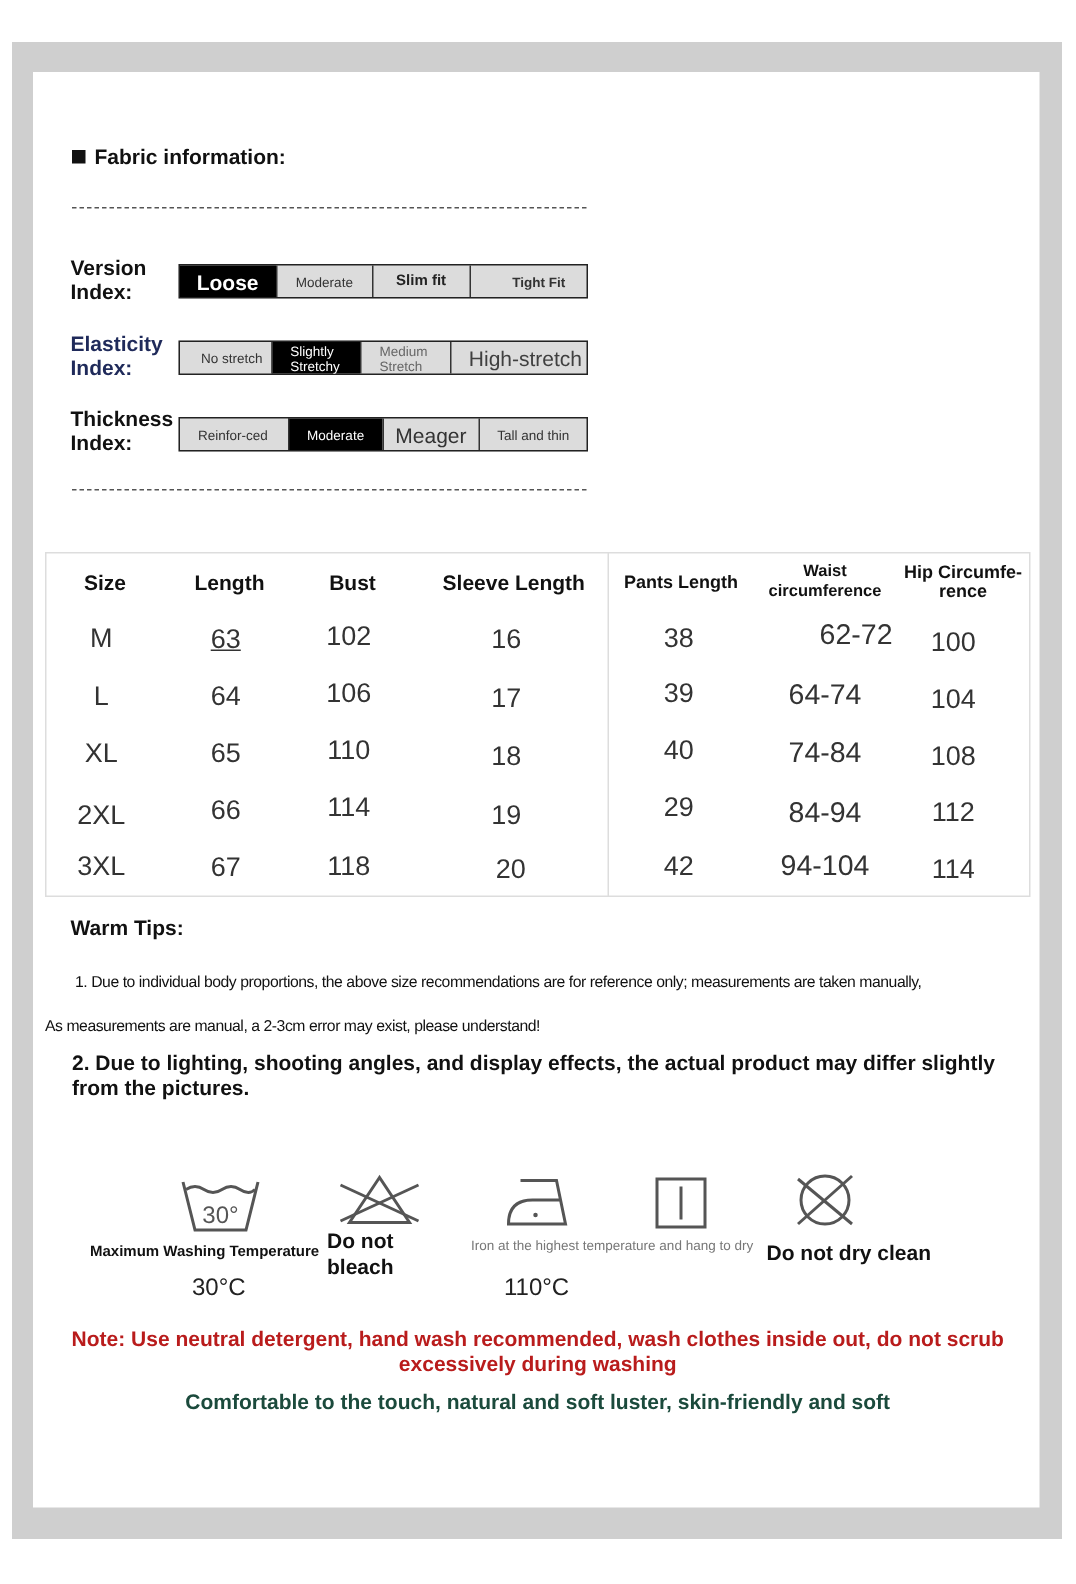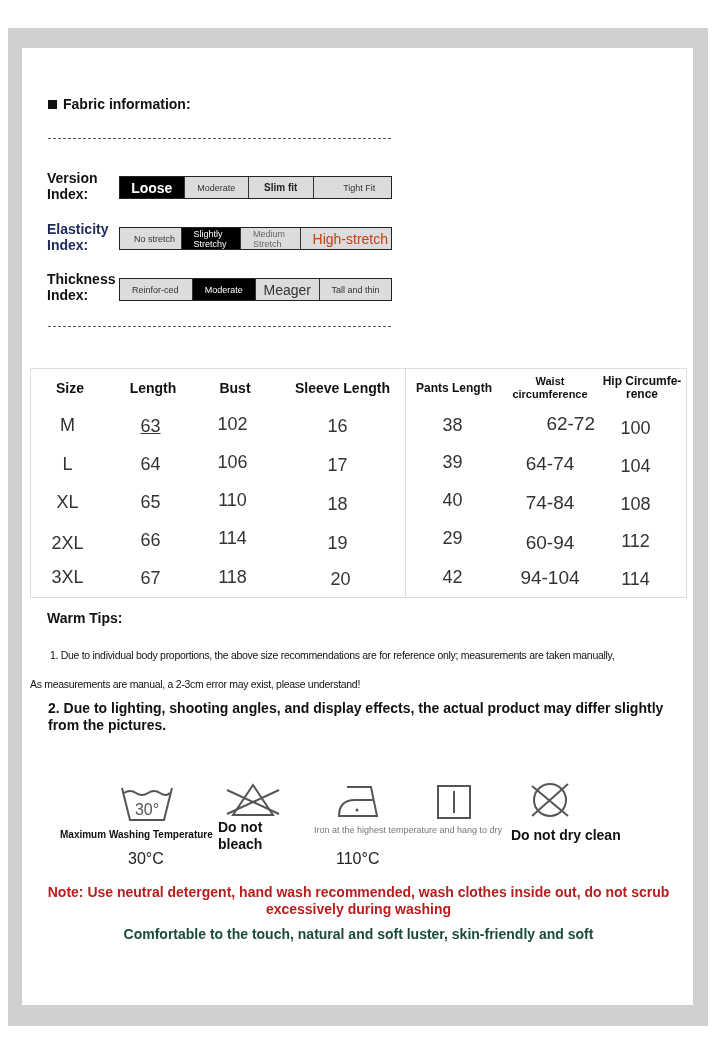--- a/index.html
+++ b/index.html
@@ -16,21 +16,21 @@
   .idx-label { left: 47px; font-size: 14px; font-weight: bold; line-height: 16px; width: 72px; }
   .idx-label.navy { color: #1f2a5a; }
   .bar { left: 119px; width: 273px; height: 23px; border: 1.5px solid #222; display: flex; background: #dcdcdc; }
   .cell { flex: 1; border-left: 1.5px solid #333; display: flex; align-items: center; justify-content: center; font-size: 9px; color: #333; line-height: 10px; text-align: left; padding: 0 3px; overflow: visible; white-space: nowrap; }
   .cell:first-child { border-left: none; }
   .cell.sel { background: #000; color: #fff; }
   .cell.big { font-size: 14px; font-weight: bold; }
   .cell.med { font-size: 10px; font-weight: bold; color: #222; }
   .cell.left { justify-content: flex-start; padding-left: 12px; }
   .cell.twoline { white-space: normal; }
-  .overflow-text { font-size: 14px; color: #c2410c; }
+  .overflow-text { font-size: 14px; color: #404040; }
 
   .table { left: 30px; top: 368px; width: 657px; height: 230px; border: 1px solid #ddd; }
   .divider { left: 405px; top: 368px; width: 1px; height: 230px; background: #ddd; }
   .th { font-size: 14px; font-weight: bold; text-align: center; position: absolute; }
   .th.small { font-size: 11px; line-height: 13px; }
   .td { font-size: 18px; color: #333; text-align: center; position: absolute; }
 
   .tips-title { left: 47px; top: 610px; font-size: 14px; font-weight: bold; }
   .tip1 { left: 50px; top: 649px; font-size: 10.5px; letter-spacing: -0.3px; }
   .tip1b { left: 30px; top: 678px; font-size: 10.5px; letter-spacing: -0.3px; }
@@ -58,21 +58,21 @@
 <div class="abs dashed" style="top:138px;"></div>
 
 <div class="abs idx-label" style="top:170px;">
   <div>Version</div>
   <div>Index:</div>
 </div>
 <div class="abs bar" style="top:176px;">
   <div class="cell sel big">Loose</div>
   <div class="cell">Moderate</div>
   <div class="cell med">Slim fit</div>
-  <div class="cell" style="font-weight:normal;padding-left:17px;">Tight Fit</div>
+  <div class="cell" style="font-weight:bold;padding-left:17px;">Tight Fit</div>
 </div>
 
 <div class="abs idx-label navy" style="top:221px;">
   <div>Elasticity</div>
   <div>Index:</div>
 </div>
 <div class="abs bar" style="top:227px;">
   <div class="cell twoline left" style="padding-left:14px;">No stretch</div>
   <div class="cell sel twoline left">Slightly Stretchy</div>
   <div class="cell twoline left" style="color:#666;">Medium Stretch</div>
@@ -129,21 +129,21 @@
   <div class="td" style="left:420px;top:490px;width:65px;">40</div>
   <div class="td" style="left:505px;top:492px;width:90px;font-size:19px;">74-84</div>
   <div class="td" style="left:603px;top:494px;width:65px;">108</div>
 </div>
 <div>
   <div class="td" style="left:40px;top:533px;width:55px;">2XL</div>
   <div class="td" style="left:118px;top:530px;width:65px;">66</div>
   <div class="td" style="left:200px;top:528px;width:65px;">114</div>
   <div class="td" style="left:305px;top:533px;width:65px;">19</div>
   <div class="td" style="left:420px;top:528px;width:65px;">29</div>
-  <div class="td" style="left:505px;top:532px;width:90px;font-size:19px;">60-94</div>
+  <div class="td" style="left:505px;top:532px;width:90px;font-size:19px;">84-94</div>
   <div class="td" style="left:603px;top:531px;width:65px;">112</div>
 </div>
 <div>
   <div class="td" style="left:40px;top:567px;width:55px;">3XL</div>
   <div class="td" style="left:118px;top:568px;width:65px;">67</div>
   <div class="td" style="left:200px;top:567px;width:65px;">118</div>
   <div class="td" style="left:308px;top:569px;width:65px;">20</div>
   <div class="td" style="left:420px;top:567px;width:65px;">42</div>
   <div class="td" style="left:505px;top:567px;width:90px;font-size:19px;">94-104</div>
   <div class="td" style="left:603px;top:569px;width:65px;">114</div>

